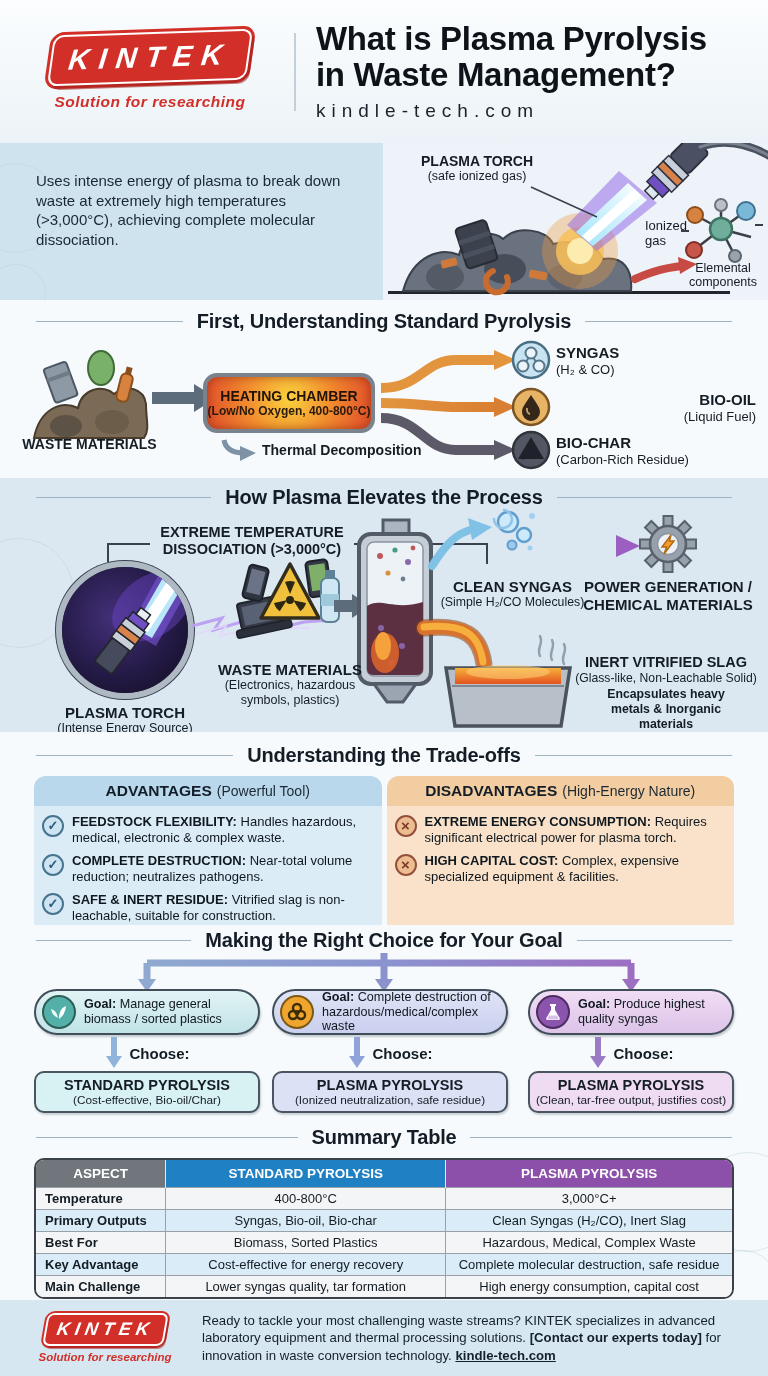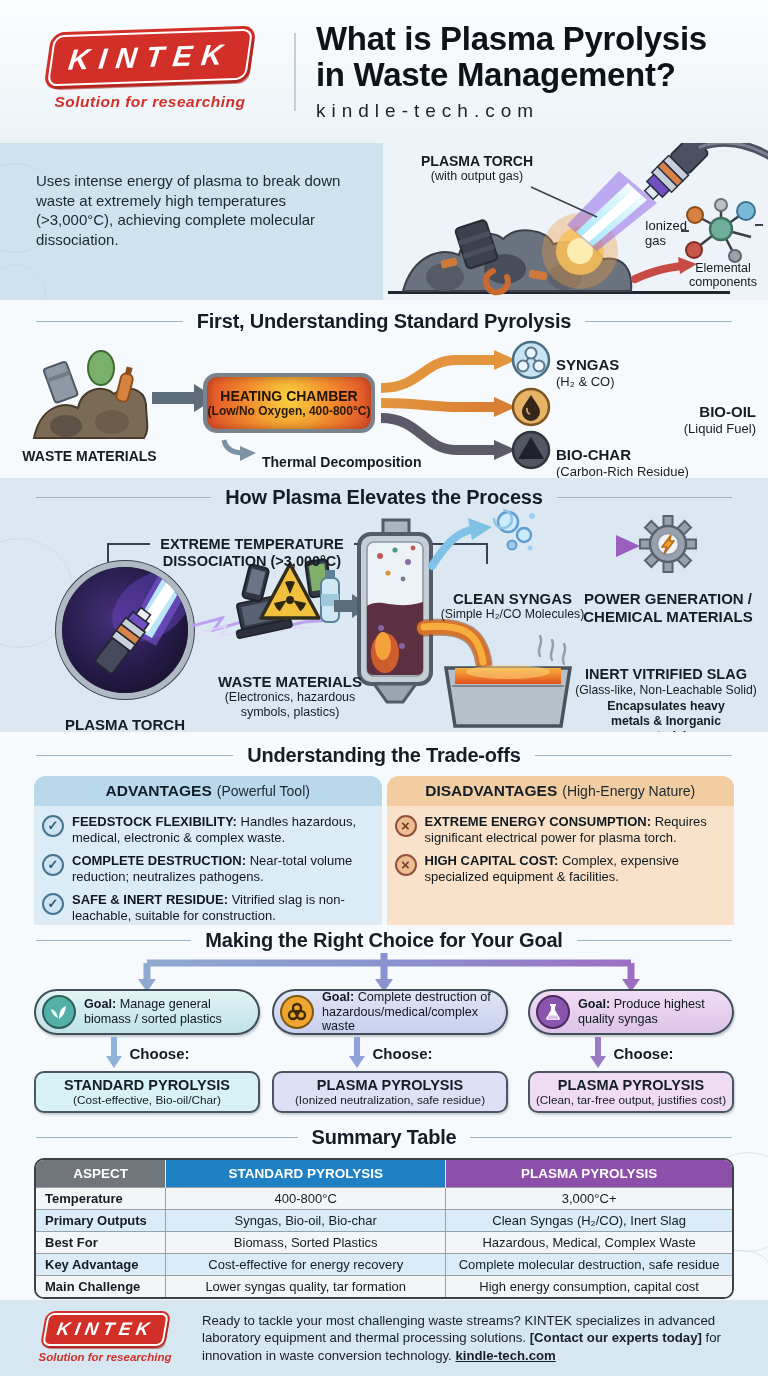--- a/index.html
+++ b/index.html
@@ -23,21 +23,21 @@
   .hdr-div { width: 2px; height: 78px; background: #c3cfd9; margin: 0 20px; flex: none; }
   .title-block { flex: 1; }
   .main-title { font-size: 33px; line-height: 1.07; font-weight: 700; color: #0d1319; letter-spacing: -0.3px; max-width: 440px; }
   .website { margin-top: 8px; font-size: 19px; letter-spacing: 6px; color: #1a222c; }
 
   
   .sec-head { position: absolute; left: 36px; right: 36px; display: flex; align-items: center; gap: 14px; }
   .sec-head .line { flex: 1; height: 1px; background: #9fb4c2; }
   .sec-head .t { font-size: 20px; font-weight: 700; color: #141d26; white-space: nowrap; letter-spacing: -0.2px; }
 
-  .lbl { position: absolute; text-align: center; color: #141c24; line-height: 1.2; margin-top: 12px; }
+  .lbl { position: absolute; text-align: center; color: #141c24; line-height: 1.2; }
 
   
   #intro { height: 157px; background: #cfe3ef; }
   .intro-text { position: absolute; left: 36px; top: 20px; width: 330px; }
   .intro-text h2 { font-size: 23px; line-height: 1.12; font-weight: 700; color: #10181f; }
   .intro-text p { margin-top: 8px; font-size: 15px; line-height: 1.3; color: #1b2834; }
   .intro-art { position: absolute; right: 0; top: 0; width: 385px; height: 157px; background: #edf3f8; }
   .intro-art svg { position: absolute; inset: 0; }
   .ia-lbl { position: absolute; line-height: 1.15; }
 
@@ -205,21 +205,21 @@
       <line x1="372" y1="82" x2="380" y2="82" stroke="#3a3f4a" stroke-width="2"></line>
       <circle cx="312" cy="72" r="8" fill="#d8823f" stroke="#8a4f1d" stroke-width="2"></circle>
       <circle cx="363" cy="68" r="9" fill="#7ab8d8" stroke="#3e7291" stroke-width="2"></circle>
       <circle cx="311" cy="107" r="8" fill="#c8564a" stroke="#7e2f27" stroke-width="2"></circle>
       <circle cx="352" cy="113" r="6" fill="#9aa2ac" stroke="#5c646e" stroke-width="2"></circle>
       <circle cx="338" cy="62" r="6" fill="#b9c0c8" stroke="#6b737d" stroke-width="2"></circle>
       <circle cx="338" cy="86" r="11" fill="#6fae9b" stroke="#3f7361" stroke-width="2.5"></circle>
     </svg>
     <div class="ia-lbl" style="left:14px; top:10px; width:160px; text-align:center;">
       <div style="font-size:14px; font-weight:700;">PLASMA TORCH</div>
-      <div style="font-size:12.5px;">(with output gas)</div>
+      <div style="font-size:12.5px;">(safe ionized gas)</div>
     </div>
     <div class="ia-lbl" style="left:262px; top:76px; width:58px; font-size:13px;">Ionized gas</div>
     <div class="ia-lbl" style="left:296px; top:118px; width:88px; font-size:12.5px; font-weight:400; text-align:center;">Elemental components</div>
   </div>
 </div>
 
 <div id="standard" class="section">
   <div class="sec-head" style="top:10px;">
     <div class="line"></div>
     <div class="t">First, Understanding Standard Pyrolysis</div>

